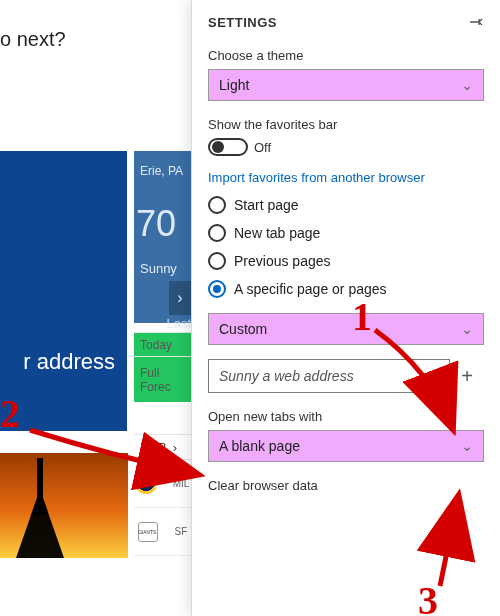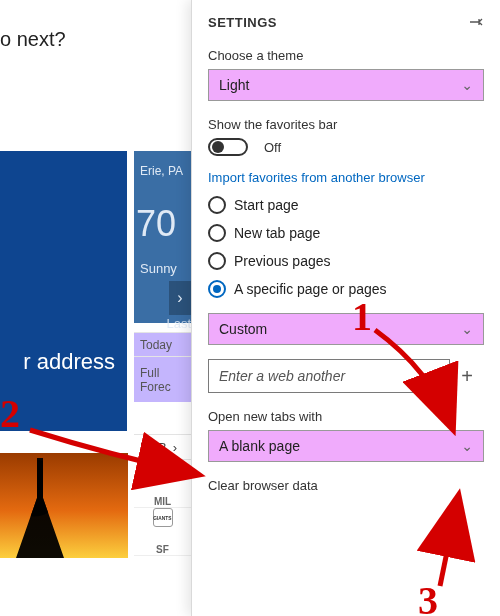--- a/index.html
+++ b/index.html
@@ -10,47 +10,47 @@
   .bg { position: absolute; inset: 0; background: #fff; }
   .bg .question { position: absolute; top: 28px; left: 0; font-size: 20px; color: #222; }
   .bg .bluecard { position: absolute; top: 151px; left: 0; width: 127px; height: 280px; background: #0e4590; color:#fff; }
   .bg .bluecard .addr { position: absolute; top: 198px; right: 12px; font-size: 22px; }
   .bg .wcard { position: absolute; top: 151px; left: 134px; width: 57px; height: 172px; background: #3a6ea5; color: #dfe9f5; font-size: 12px; }
   .bg .wcard .loc { position: absolute; top: 13px; left: 6px; }
   .bg .wcard .temp { position: absolute; top: 52px; left: 2px; font-size: 36px; font-weight: 400; }
   .bg .wcard .sunny { position: absolute; top: 110px; left: 6px; font-size: 13px; }
   .bg .wcard .arrow { position: absolute; top: 130px; right: 0; width: 22px; height: 34px; background: rgba(0,0,0,.25); display:flex; align-items:center; justify-content:center; font-size:16px; }
   .bg .wcard .lu { position: absolute; top: 165px; left: 6px; font-size: 13px; opacity:.85;text-align:right; }
-  .bg .wrow { position: absolute; left: 134px; width: 57px; background:#c4b5fd; color:#555; font-size:12px; display:flex; align-items:center; padding-left:6px; border-top:1px solid #e5e5e5;}
+  .bg .wrow { position: absolute; left: 134px; width: 57px; background:#22c55e; color:#555; font-size:12px; display:flex; align-items:center; padding-left:6px; border-top:1px solid #e5e5e5;}
   .bg .wrow.today { top: 332px; height: 24px; }
   .bg .wrow.ff { top: 356px; height: 46px; }
 
   .bg .sunset { position:absolute; top:453px; left:0; width:128px; height:105px; background: linear-gradient(#9a3b00, #e46a10 55%, #fccf3e); overflow:hidden; }
   .bg .sunset::after { content:""; position:absolute; left:10px; bottom:0; width:60px; height:100px; background: radial-gradient(circle at 40% 30%, rgba(0,0,0,.9) 0 28px, transparent 29px), linear-gradient(rgba(0,0,0,.95), rgba(0,0,0,.95)); clip-path: polygon(45% 0,55% 0,55% 40%,90% 100%,10% 100%,45% 40%); }
 
   .bg .scorecol { position:absolute; left:134px; top:434px; width:57px; }
   .bg .mlb { height:26px; border-top:1px solid #e3e3e3; border-bottom:1px solid #e3e3e3; font-size:13px; color:#444; display:flex; align-items:center; padding-left:6px; gap:6px;}
-  .bg .teamrow { height:48px; display:flex; flex-direction:column; align-items:center; justify-content:center; gap:17px; font-size:10px; color:#666; border-bottom:1px solid #eee;font-weight:bold;}
+  .bg .teamrow { height:48px; display:flex; flex-direction:row; align-items:center; justify-content:center; gap:17px; font-size:10px; color:#666; border-bottom:1px solid #eee;}
   .bg .logo { width:20px; height:20px; border-radius:3px; }
   .bg .logo.mil { background: radial-gradient(circle at 50% 40%, #0a2a5c 0 9px, #ffc627 9px 12px, transparent 12px); }
   .bg .logo.sf { background:#fff; border:1px solid #999; display:flex; align-items:center; justify-content:center; font-size:6px; color:#333; }
   .bg .logo.sf::before{content:"GIANTS"; transform:scale(.8);}
 
   
   .panel { position:absolute; top:0; right:0; width:309px; height:616px; background:#fff; border-left:1px solid #d9d9d9; box-shadow:-4px 0 12px rgba(0,0,0,.1); padding: 14px 16px 0 16px; }
   .panel .hdr { display:flex; justify-content:space-between; align-items:center; font-size:13px; font-weight:600; letter-spacing:.5px; color:#333; margin-bottom:18px; }
   .panel .hdr .pin { width:16px; height:16px; }
 
   .lbl { font-size:13px; color:#333; margin-top:16px; margin-bottom:6px; }
   .lbl.first { margin-top:4px; }
 
   .select { width:100%; height:32px; border:1px solid #999; background:#f0abfc; font-size:14px; color:#222; display:flex; align-items:center; justify-content:space-between; padding:0 10px; }
   .select .chev { color:#666; }
 
-  .toggle-row { display:flex; align-items:center; gap:16px; margin-top:4px; }
+  .toggle-row { display:flex; align-items:center; gap:6px; margin-top:4px; }
   .toggle { width:40px; height:18px; border:2px solid #333; border-radius:12px; position:relative; background:#fff; }
   .toggle::after { content:""; position:absolute; left:2px; top:1px; width:12px; height:12px; border-radius:50%; background:#333; }
   .toggle-state { font-size:13px; color:#333; }
 
   .link { display:block; color:#0067c0; font-size:13px; margin-top:14px; }
 
   .radios { margin-top:6px; }
   .radio { display:flex; align-items:center; gap:8px; height:28px; font-size:14px; color:#222; }
   .rcirc { width:18px; height:18px; border:2px solid #333; border-radius:50%; position:relative; flex:0 0 18px; }
   .rcirc.sel { border-color:#0067c0; }
@@ -157,21 +157,21 @@
 
     <div class="spacer-sm"></div>
     <div class="select">
       <span>Custom</span>
       <span class="chev">⌄</span>
     </div>
 
     <div class="spacer-md"></div>
 
     <div class="addr-input-row">
-      <div class="addr-input">Enter a web another</div>
+      <div class="addr-input">Sunny a web address</div>
       <div class="plusbtn">
         <span>+</span>
       </div>
     </div>
 
     <div class="lbl">Open new tabs with</div>
     <div class="select">
       <span>A blank page</span>
       <span class="chev">⌄</span>
     </div>

